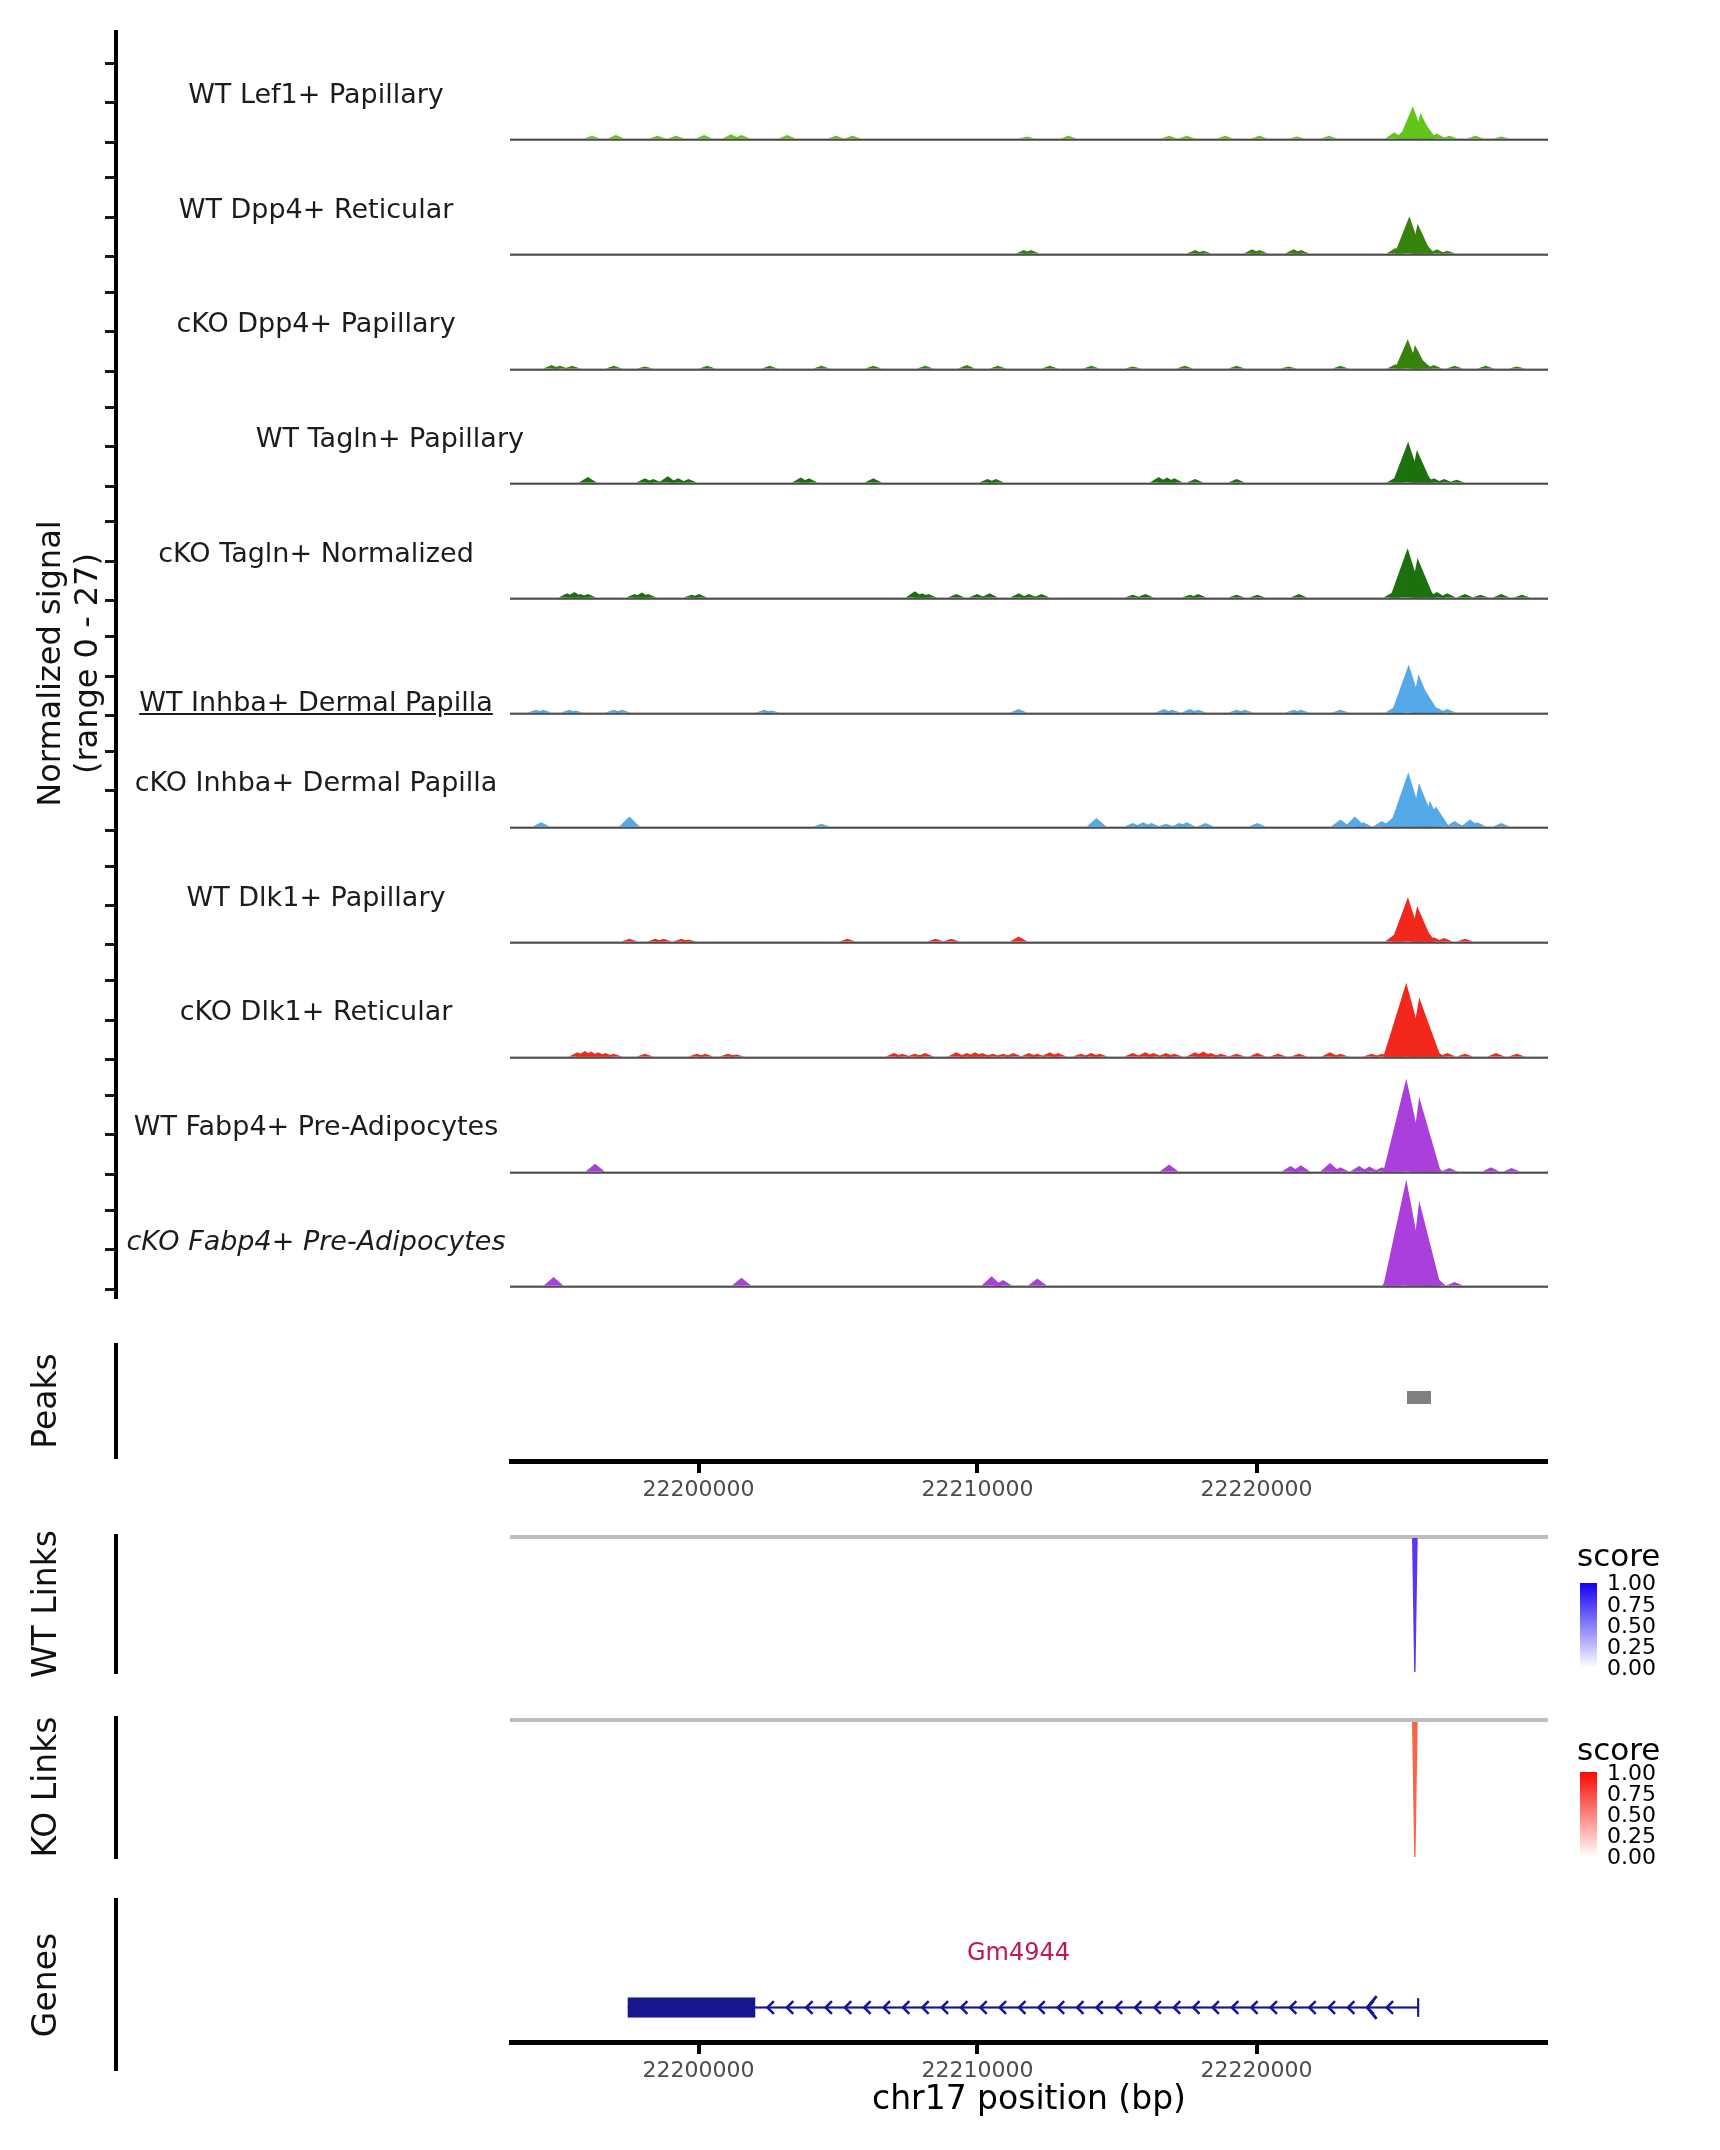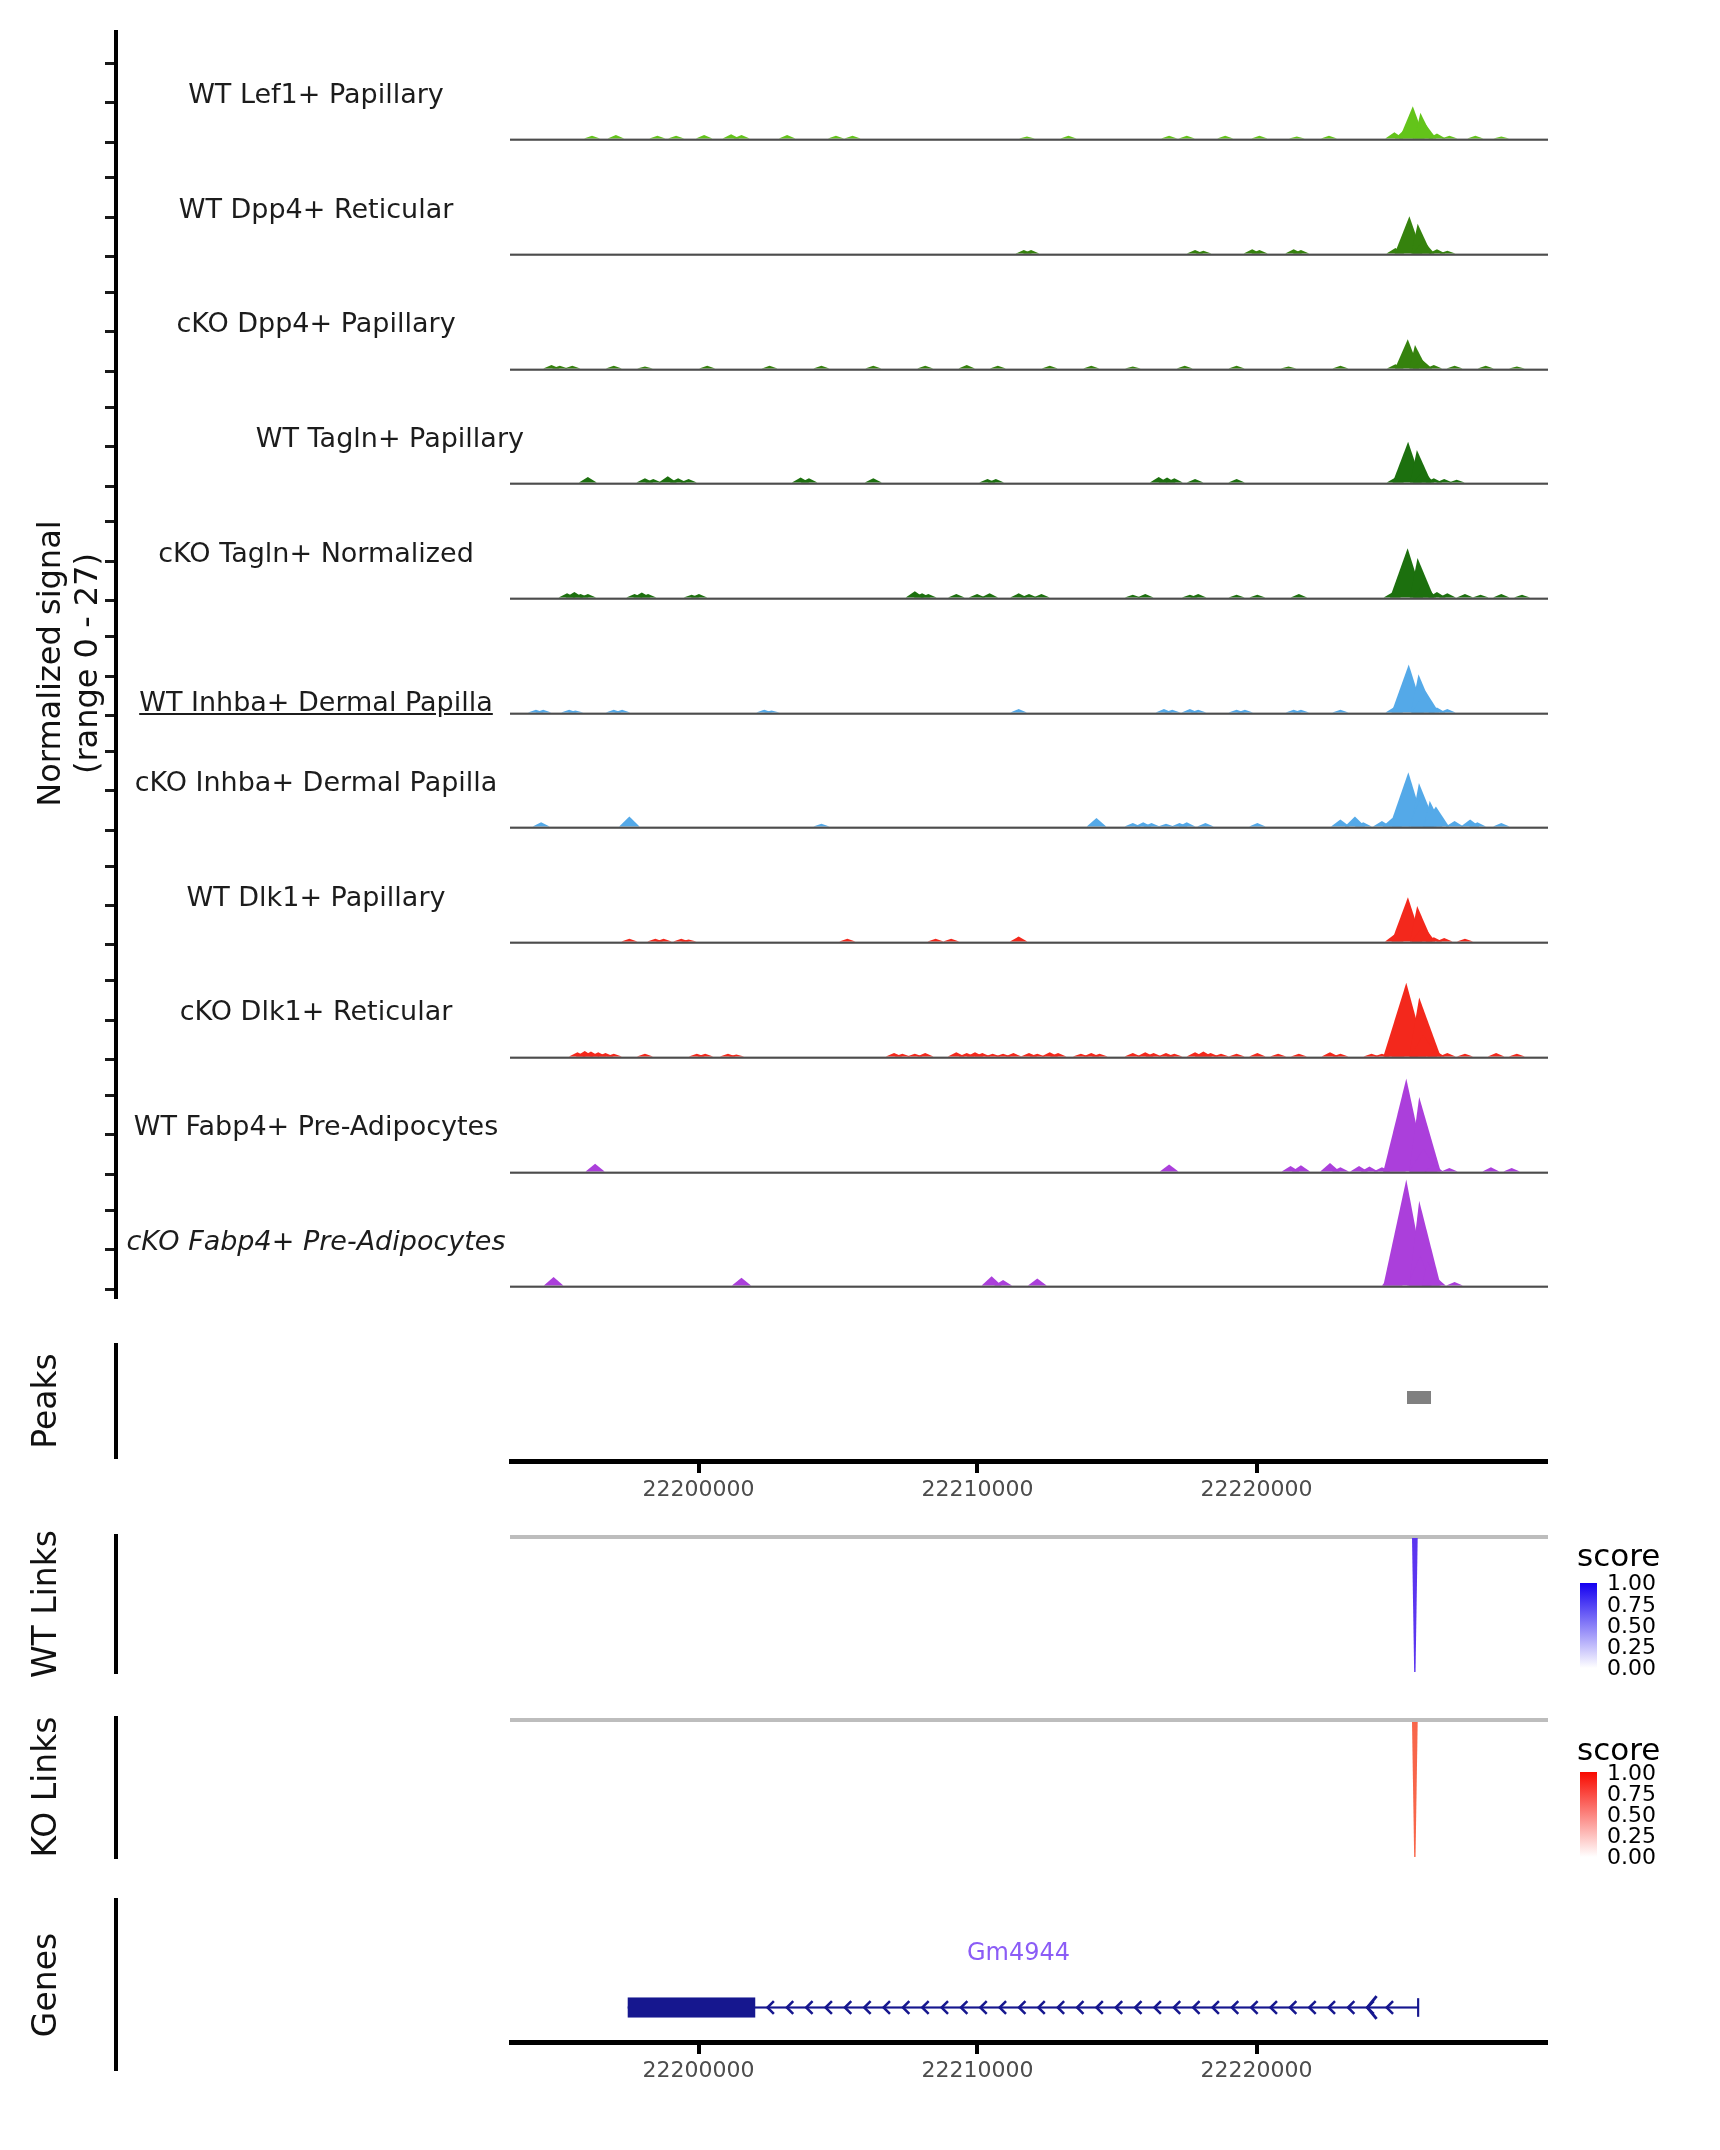--- a/index.html
+++ b/index.html
@@ -16,21 +16,21 @@
   .track-svg{position:absolute;left:510px;width:1038px;height:115px;}
   .gaxis-line{position:absolute;left:509px;width:1039px;height:5px;background:#000;}
   .gaxis-tick{position:absolute;width:4.3px;height:9.3px;background:#000;}
   .gaxis-lab{position:absolute;width:215px;text-align:center;font-size:22px;color:#4c4c4c;}
   .links-line{position:absolute;left:510px;width:1038px;height:3.6px;background:#bdbdbd;}
   .link-spike{position:absolute;width:5.7px;clip-path:polygon(0 0,100% 0,62% 100%,38% 100%);}
   .score-title{position:absolute;left:1577px;width:143px;font-size:31px;color:#000;}
   .legend-bar{position:absolute;left:1580px;width:16.5px;height:85px;}
   .legend-lab{position:absolute;left:1607px;width:93px;font-size:22px;color:#000;height:23px;line-height:23px;}
   #peak-rect{position:absolute;height:13px;}
-  #gene-name{position:absolute;width:215px;text-align:center;font-size:24px;color:#8b5cf6;}
+  #gene-name{position:absolute;width:215px;text-align:center;font-size:24px;color:#be185d;}
   #xlabel{position:absolute;left:814px;top:2078px;width:430px;text-align:center;font-size:33px;color:#000;}
 </style>
 </head>
 <body>
 
 <div id="canvas">
 
   <div class="vlabel" id="ylab">
     <div>Normalized signal</div>
     <div>(range 0 - 27)</div>
@@ -450,15 +450,16 @@
 
   <div id="axis2">
       <div class="gaxis-line" style="top: 2040px;"></div>
       <div class="gaxis-tick" style="left: 697px; top: 2045px;"></div>
       <div class="gaxis-lab" style="left: 591px; top: 2057px;">22200000</div>
       <div class="gaxis-tick" style="left: 975px; top: 2045px;"></div>
       <div class="gaxis-lab" style="left: 870px; top: 2057px;">22210000</div>
       <div class="gaxis-tick" style="left: 1255px; top: 2045px;"></div>
       <div class="gaxis-lab" style="left: 1149px; top: 2057px;">22220000</div>
     </div>
+  <div id="xlabel">chr17 position (bp)</div>
 
 </div>
 
 
 </body></html>

